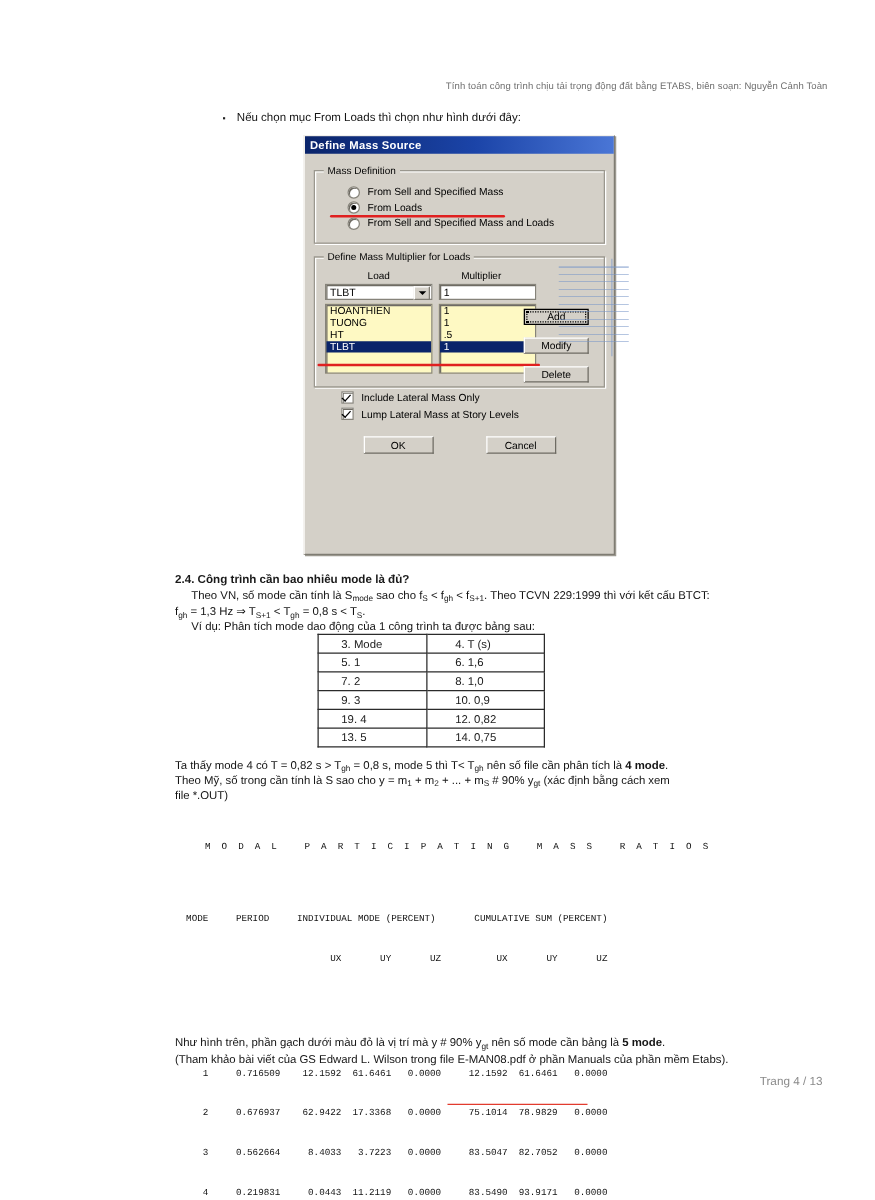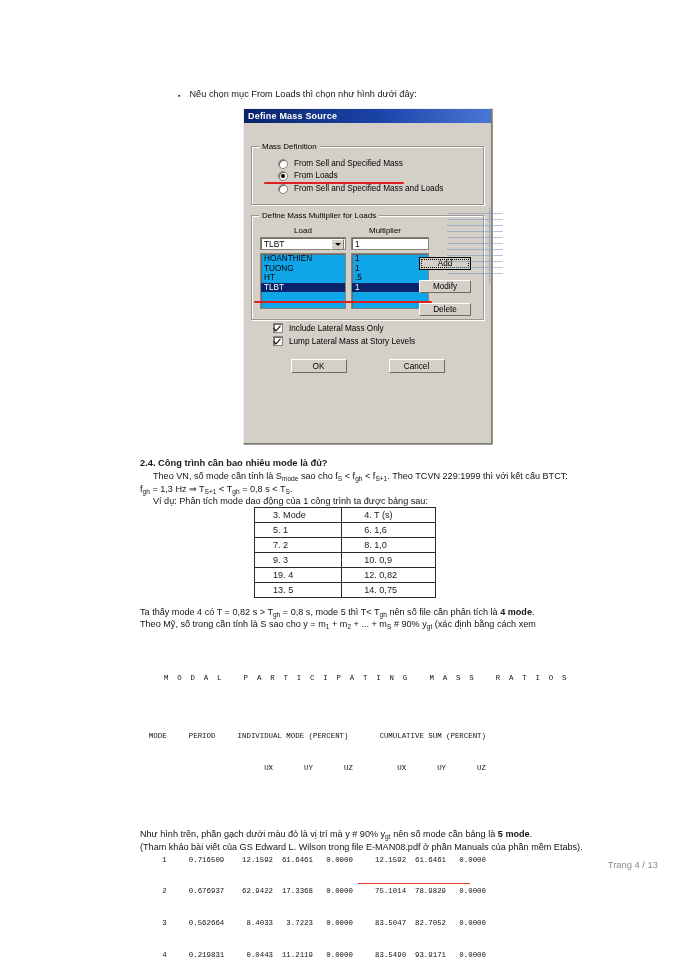--- a/index.html
+++ b/index.html
@@ -63,41 +63,41 @@
     height: 14px;
     background: linear-gradient(to right, #0a246a 0%, #1b44a8 55%, #4a76d6 100%);
     color: #ffffff;
     font-size: 9px;
     font-weight: bold;
     display: flex;
     align-items: center;
     padding-left: 4px;
     letter-spacing: .2px;
   }
-  .dialog-body { position: relative; padding: 16px 7px; }
+  .dialog-body { position: relative; padding: 6px 7px; }
 
   .groupbox {
     position: relative;
     border: 1px solid #9a978e;
     border-top-color: #9a978e;
     box-shadow: inset 1px 1px 0 #ffffff, 1px 1px 0 #ffffff;
     margin-top: 7px;
     padding: 9px 8px 8px 8px;
   }
   .groupbox > .gb-title {
     position: absolute;
     top: -5px; left: 7px;
     background: #d4d0c8;
     padding: 0 3px;
     font-size: 8px;
     color: #000;
   }
 
   .radio-row {
-    display: flex; 
+    display: flex; align-items: center;
     gap: 6px;
     margin: 2.5px 0 2.5px 18px;
     position: relative;
   }
   .radio {
     width: 8px; height: 8px; border-radius: 50%;
     background: #ffffff;
     border: 1px solid #86837a;
     box-shadow: inset 1px 1px 0 #6e6b63;
     position: relative;
@@ -161,21 +161,21 @@
     border: 1px solid #86837a;
     box-shadow: inset 1px 1px 0 #6e6b63;
     display: flex; align-items: center;
     font-size: 8.4px;
     padding-left: 3px;
     box-sizing: border-box;
   }
 
   .lists-wrap { display: flex; gap: 5px; margin-top: 3px; position: relative; }
   .listbox {
-    background: #0ea5e9;
+    background: #fef9c3;
     border: 1px solid #86837a;
     box-shadow: inset 1px 1px 0 #6e6b63;
     height: 56px;
     font-size: 8.2px;
     overflow: hidden;
     box-sizing: border-box;
   }
   .listbox.load { width: 86px; }
   .listbox.mult { width: 78px; }
   .li {
@@ -322,20 +322,21 @@
     top: 859px; right: 42px;
     font-size: 9.4px;
     color: #8a8a8a;
   }
 </style>
 </head>
 <body>
 
 <div class="page">
 
+  <div class="doc-header">Tính toán công trình chịu tải trọng động đất bằng ETABS, biên soạn: Nguyễn Cảnh Toàn</div>
 
   <div class="bullet-line">
     <span class="bullet-mark">▪</span>
     <span>Nếu chọn mục From Loads thì chọn như hình dưới đây:</span>
   </div>
 
   <div class="dialog">
     <div class="dialog-titlebar">
       <span>Define Mass Source</span>
     </div>
@@ -464,20 +465,21 @@
     </table>
 
   <div class="para p-tathay">
     <span>Ta thấy mode 4 có T = 0,82 s &gt; T</span><sub>gh</sub><span> = 0,8 s, mode 5 thì T&lt; T</span><sub>gh</sub><span> nên số file cần phân tích là </span><b class="nb">4 mode</b><span>.</span>
   </div>
 
   <div class="para p-theomy">
     <span>Theo Mỹ, số trong cần tính là S sao cho y = m</span><sub>1</sub><span> + m</span><sub>2</sub><span> + ... + m</span><sub>S</sub><span> # 90% y</span><sub>gt</sub><span> (xác định bằng cách xem</span>
   </div>
 
+  <div class="para p-out">file *.OUT)</div>
 
   <div class="out-block">
     <div class="out-title">M O D A L   P A R T I C I P A T I N G   M A S S   R A T I O S</div>
     <div style="height:5px"></div>
     <div>  MODE     PERIOD     INDIVIDUAL MODE (PERCENT)       CUMULATIVE SUM (PERCENT)</div>
     <div>                            UX       UY       UZ          UX       UY       UZ</div>
     <div style="height:7px"></div>
 
     <div class="out-rows">
       <div>     1     0.716509    12.1592  61.6461   0.0000     12.1592  61.6461   0.0000</div>

